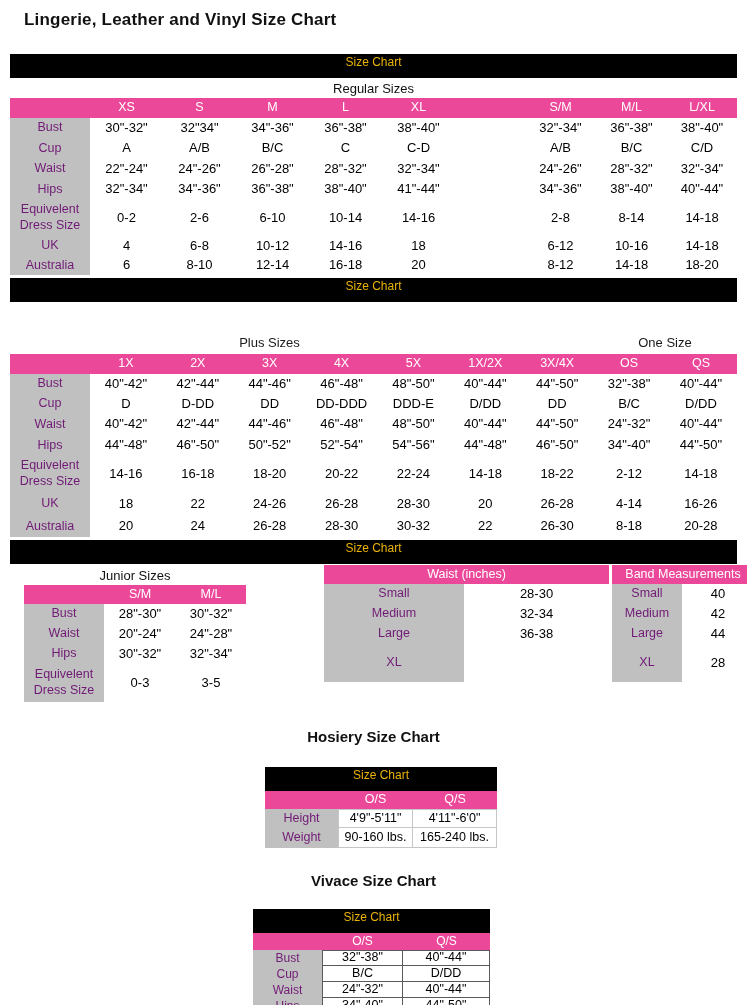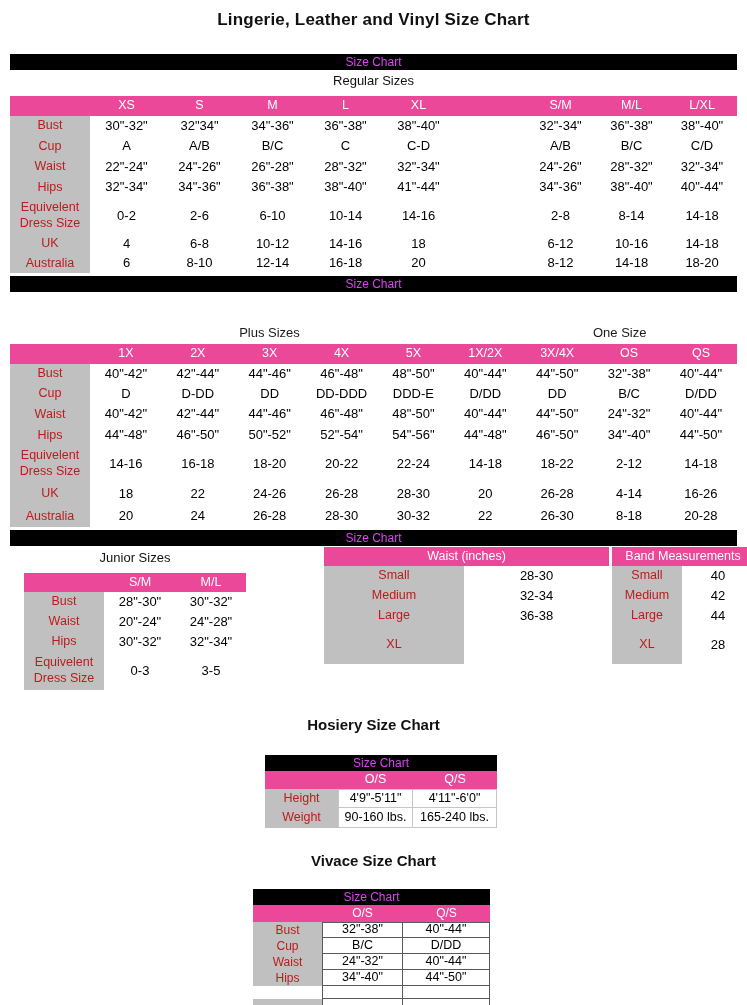--- a/index.html
+++ b/index.html
@@ -8,81 +8,81 @@
     width: 747px;
     min-height: 1005px;
     font-family: "Liberation Sans", sans-serif;
     color: #1a1a1a;
     overflow: hidden;
   }
   .page { position: relative; width: 747px; }
 
   h1.main-title {
     margin-top: 10px;
-    text-align: center;
     font-size: 17px;
     font-weight: bold;
     color: #111;
     letter-spacing: 0.2px;
+    padding-left: 24px;
   }
   h2.sub-title {
     text-align: center;
     font-size: 15px;
     font-weight: bold;
     color: #111;
   }
 
   .bar {
-    height: 16px;
+    height: 24px;
     background: #000;
-    color: #d946ef;
+    color: #eab308;
     font-size: 12px;
     line-height: 16px;
     text-align: center;
   }
   .bar.full { width: 727px; margin-left: 10px; }
 
   .section-label {
-    height: 26px;
+    height: 20px;
     line-height: 22px;
     font-size: 13px;
     color: #111;
     text-align: center;
   }
 
   .grid { display: grid; background: #fff; }
   .hc, .lc, .dc {
     display: flex;
     align-items: center;
     justify-content: center;
     text-align: center;
     line-height: 1.25;
     overflow: hidden;
   }
   .hc { background: #ec4899; color: #fff; font-size: 12.5px; }
-  .lc { background: #c0c0c0; color: #b91c1c; font-size: 12.5px; padding: 0 2px; }
+  .lc { background: #c0c0c0; color: #701a75; font-size: 12.5px; padding: 0 2px; }
   .dc { background: #fff; color: #000; font-size: 13px; }
   .lc.empty { background: #fff; }
   .hc.span { grid-column: 1 / -1; }
 
   
   #regular-grid {
     width: 727px; margin-left: 10px;
     grid-template-columns: 80px 73px 73px 73px 73px 73px 70px 71px 71px 70px;
     grid-template-rows: 20px 20px 21px 20px 21px 36px 20px 19px;
   }
   
   #plus-grid {
     width: 727px; margin-left: 10px; margin-top: 0;
     grid-template-columns: 80px repeat(9, 71.89px);
     grid-template-rows: 20px 20px 20px 21px 21px 36px 24px 21px;
   }
   .dual-label { position: relative; height: 22px; width: 727px; margin-left: 10px; margin-top: 30px; }
   .dual-label .plus-pos { position: absolute; left: 80px; width: 359px; top: 0; height: 22px; line-height: 22px; font-size: 13px; text-align: center; }
-  .dual-label .one-pos  { position: absolute; left: 583px; width: 144px; top: 0; height: 22px; line-height: 22px; font-size: 13px; }
+  .dual-label .one-pos  { position: absolute; left: 583px; width: 144px; top: 0; height: 22px; line-height: 22px; font-size: 13px; text-align: center; }
 
   
   .jm-row { display: flex; margin-left: 24px; margin-top: 1px; width: 737px; }
   .junior-block { width: 222px; }
   .mens-block { width: 430px; margin-left: 78px; }
   .mens-tables { display: flex; }
   #junior-grid {
     width: 222px;
     grid-template-columns: 80px 72px 70px;
     grid-template-rows: 19px 20px 20px 20px 38px;

